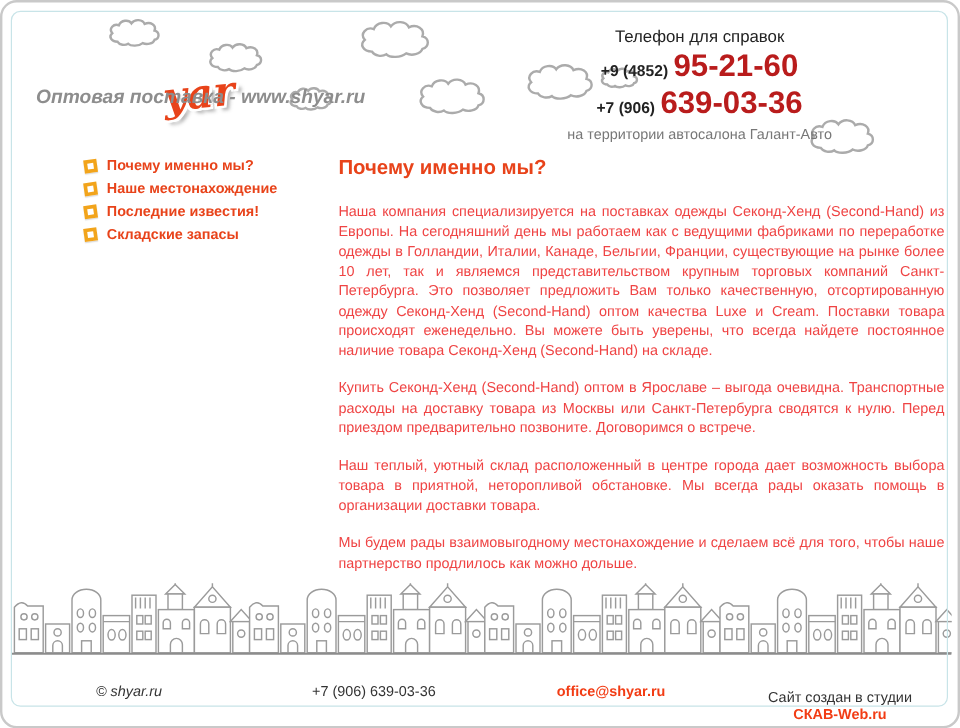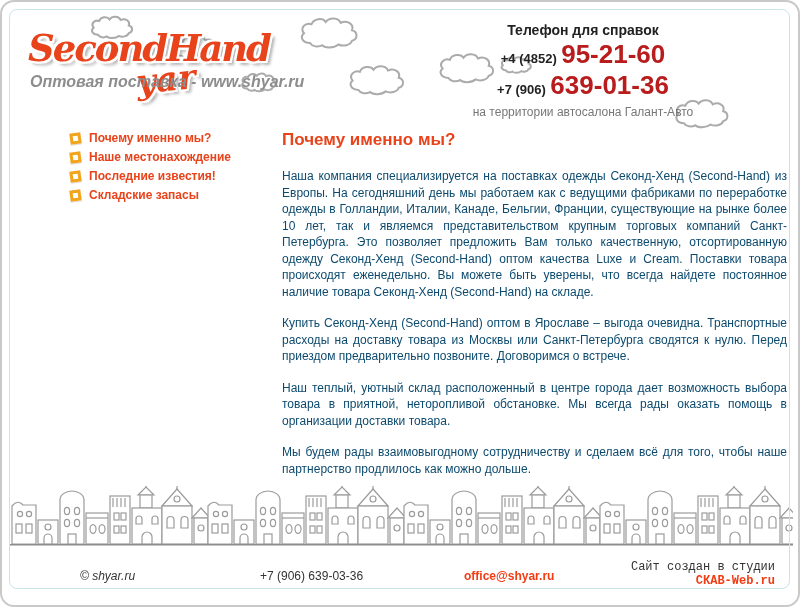--- a/index.html
+++ b/index.html
@@ -51,21 +51,21 @@
   }
   .logo-tagline{
     position:absolute;left:2px;top:43px;
     font-style:italic;font-weight:bold;
     font-size:16px;color:#8d8d8d;white-space:nowrap;
   }
   .contact{
     position:absolute;right:55px;top:20px;width:320px;
     text-align:center;
   }
-  .contact-header{font-size:14px;font-weight:bold;color:#222;margin-bottom:3px;}
+  .contact-header{font-size:14px;font-weight:normal;color:#222;margin-bottom:3px;}
   .phone-row{line-height:26px;white-space:nowrap;}
   .phone-prefix{font-size:13px;font-weight:bold;color:#222;}
   .phone-number{font-size:26px;font-weight:bold;color:#b91c1c;letter-spacing:0px;}
   .contact-address{font-size:12px;color:#777;line-height:15px;margin-top:2px;}
   
   .menu{position:absolute;left:68px;top:130px;width:190px;}
   .menu-item{display:flex;align-items:center;margin-bottom:7px;cursor:pointer;}
   .menu-bullet{
     flex:0 0 auto;
     width:5px;height:5px;
@@ -76,30 +76,30 @@
     box-shadow:0 1px 1px rgba(0,0,0,.15);
   }
   .menu-label{font-size:12px;font-weight:bold;color:#e8431a;line-height:12px;}
   
   .content{position:absolute;left:280px;top:128px;width:505px;}
   .content-heading{
     font-size:17px;font-weight:bold;color:#e8431a;margin:0 0 18px 0;
   }
   .content p{
     margin:0 0 15px 0;
-    font-size:12px;line-height:16.5px;color:#0c4a6e;
+    font-size:12px;line-height:16.5px;color:#ef4444;
     text-align:justify;
   }
   
   .houses{position:absolute;left:8px;top:484px;width:783px;height:62px;}
   .footer{position:absolute;left:8px;top:558px;width:783px;height:34px;font-size:12px;color:#333;}
   .footer-copyright{position:absolute;left:70px;top:9px;font-style:italic;}
   .footer-phone{position:absolute;left:250px;top:9px;}
   .footer-email{position:absolute;left:454px;top:9px;color:#f23c14;font-weight:bold;cursor:pointer;text-decoration:none;}
-  .footer-credit{position:absolute;left:615px;top:0;width:150px;text-align:right;line-height:14px;font-family:Liberation Mono, monospace;}
+  .footer-credit{position:absolute;left:615px;top:14px;width:150px;text-align:center;line-height:14px;}
   .footer-credit-link{color:#f23c14;font-weight:bold;cursor:pointer;}
 </style>
 </head>
 <body>
 
 <div class="page">
 
   <svg class="clouds" viewBox="0 0 800 130">
     <defs>
       <path id="cloud" d="M20,36 C10,36 6,28 12,23 C6,16 14,8 22,11 C25,3 37,2 41,8 C46,1 58,2 61,9 C70,5 79,11 76,19 C84,21 84,31 76,33 C74,39 64,41 58,38 C52,43 40,43 36,39 C31,42 23,41 20,36 Z" fill="#ffffff" stroke="#ababab" stroke-width="2" vector-effect="non-scaling-stroke"></path>
@@ -108,34 +108,33 @@
     <use href="#cloud" transform="translate(168,33) scale(0.58)"></use>
     <use href="#cloud" transform="translate(293,14) scale(0.75)"></use>
     <use href="#cloud" transform="translate(236,70) scale(0.46)"></use>
     <use href="#cloud" transform="translate(342,62) scale(0.72)"></use>
     <use href="#cloud" transform="translate(432,50) scale(0.72)"></use>
     <use href="#cloud" transform="translate(496,54) scale(0.40)"></use>
     <use href="#cloud" transform="translate(668,96) scale(0.70)"></use>
   </svg>
 
   <div class="logo">
-    <div class="logo-main">SecondHand</div>
     <div class="logo-sub">yar</div>
     <div class="logo-tagline">Оптовая поставка  -  www.shyar.ru</div>
   </div>
 
   <div class="contact">
     <div class="contact-header">Телефон для справок</div>
     <div class="phone-row">
-      <span class="phone-prefix">+4 (4852)</span>
+      <span class="phone-prefix">+9 (4852)</span>
       <span class="phone-number">95-21-60</span>
     </div>
     <div class="phone-row">
       <span class="phone-prefix">+7 (906)</span>
-      <span class="phone-number">639-01-36</span>
+      <span class="phone-number">639-03-36</span>
     </div>
     <div class="contact-address">
       <div>на территории автосалона Галант-Авто</div>
     </div>
   </div>
 
   <div class="menu">
     <div class="menu-item">
       <span class="menu-bullet"></span>
       <span class="menu-label">Почему именно мы?</span>
@@ -152,21 +151,21 @@
       <span class="menu-bullet"></span>
       <span class="menu-label">Складские запасы</span>
     </div>
   </div>
 
   <div class="content">
     <h1 class="content-heading">Почему именно мы?</h1>
     <p>Наша компания специализируется на поставках одежды Секонд-Хенд (Second-Hand) из Европы. На сегодняшний день мы работаем как с ведущими фабриками по переработке одежды в Голландии, Италии, Канаде, Бельгии, Франции, существующие на рынке более 10 лет, так и являемся представительством крупным торговых компаний Санкт-Петербурга. Это позволяет предложить Вам только качественную, отсортированную одежду Секонд-Хенд (Second-Hand) оптом качества Luxe и Cream. Поставки товара происходят еженедельно. Вы можете быть уверены, что всегда найдете постоянное наличие товара Секонд-Хенд (Second-Hand) на складе.</p>
     <p>Купить Секонд-Хенд (Second-Hand) оптом в Ярославе – выгода очевидна. Транспортные расходы на доставку товара из Москвы или Санкт-Петербурга сводятся к нулю. Перед приездом предварительно позвоните. Договоримся о встрече.</p>
     <p>Наш теплый, уютный склад расположенный в центре города дает возможность выбора товара в приятной, неторопливой обстановке. Мы всегда рады оказать помощь в организации доставки товара.</p>
-    <p>Мы будем рады взаимовыгодному сотрудничеству и сделаем всё для того, чтобы наше партнерство продлилось как можно дольше.</p>
+    <p>Мы будем рады взаимовыгодному местонахождение и сделаем всё для того, чтобы наше партнерство продлилось как можно дольше.</p>
   </div>
 
   <svg class="houses" viewBox="0 0 783 62">
     <defs>
       <g id="housetile" stroke="#9b9b9b" stroke-width="1.2" fill="#ffffff">
 
         <path d="M2,20 q6,-7 11,-1 L26,19 L26,58 L2,58 Z"></path>
         <circle cx="10" cy="28" r="2.6"></circle>
           <circle cx="19" cy="28" r="2.6"></circle>
         <rect x="6" y="38" width="6" height="9"></rect>

